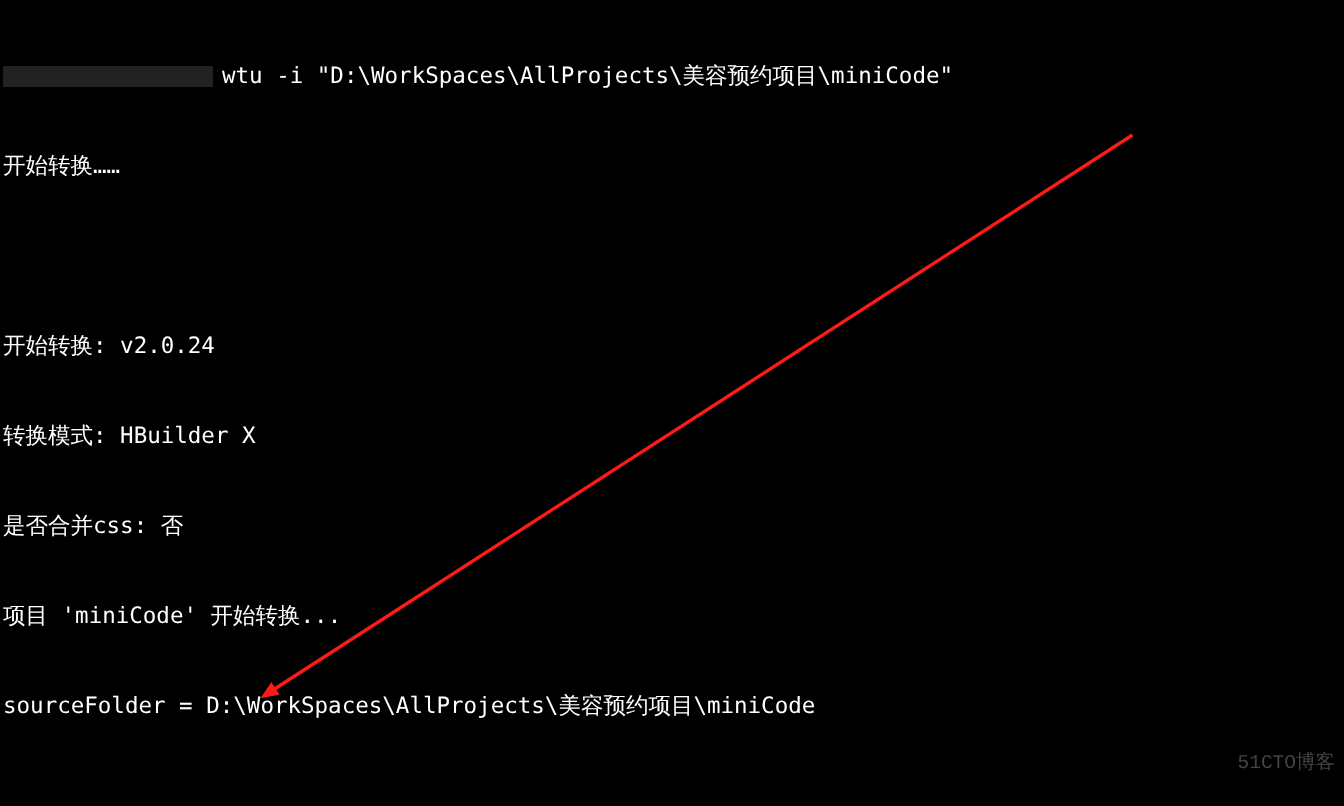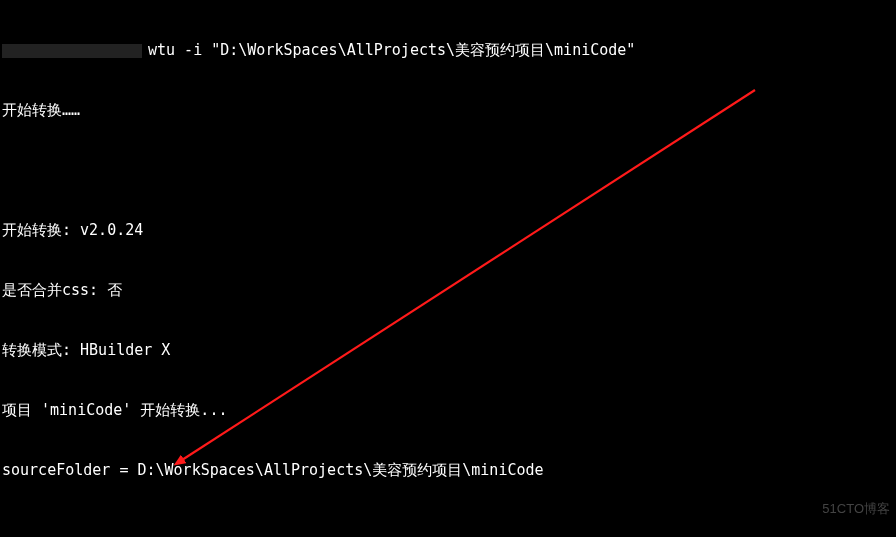--- a/index.html
+++ b/index.html
@@ -36,21 +36,21 @@
     background: #222;
     vertical-align: middle;
     margin-right: 6px;
   }
   .watermark {
     position: absolute;
     right: 6px;
     bottom: 18px;
     color: #5a5a5a;
     font-size: 13px;
-    font-family: Liberation Sans, sans-serif;
+    font-family: Liberation Mono, monospace;
     opacity: 0.75;
     pointer-events: none;
     white-space: nowrap;
   }
   .arrow-svg {
     position: absolute;
     left: 0;
     top: 0;
     width: 896px;
     height: 537px;
@@ -58,22 +58,22 @@
   }
 </style>
 </head>
 <body>
 
 <div class="terminal">
   <span class="line"><span class="redact"></span><span>wtu -i "D:\WorkSpaces\AllProjects\美容预约项目\miniCode"</span></span>
   <span class="line">开始转换……</span>
   <span class="line"></span>
   <span class="line">开始转换: v2.0.24</span>
+  <span class="line">转换模式: HBuilder X</span>
   <span class="line">是否合并css: 否</span>
-  <span class="line">转换模式: HBuilder X</span>
   <span class="line">项目 'miniCode' 开始转换...</span>
   <span class="line">sourceFolder = D:\WorkSpaces\AllProjects\美容预约项目\miniCode</span>
   
   
   
   
   
   
   
   

